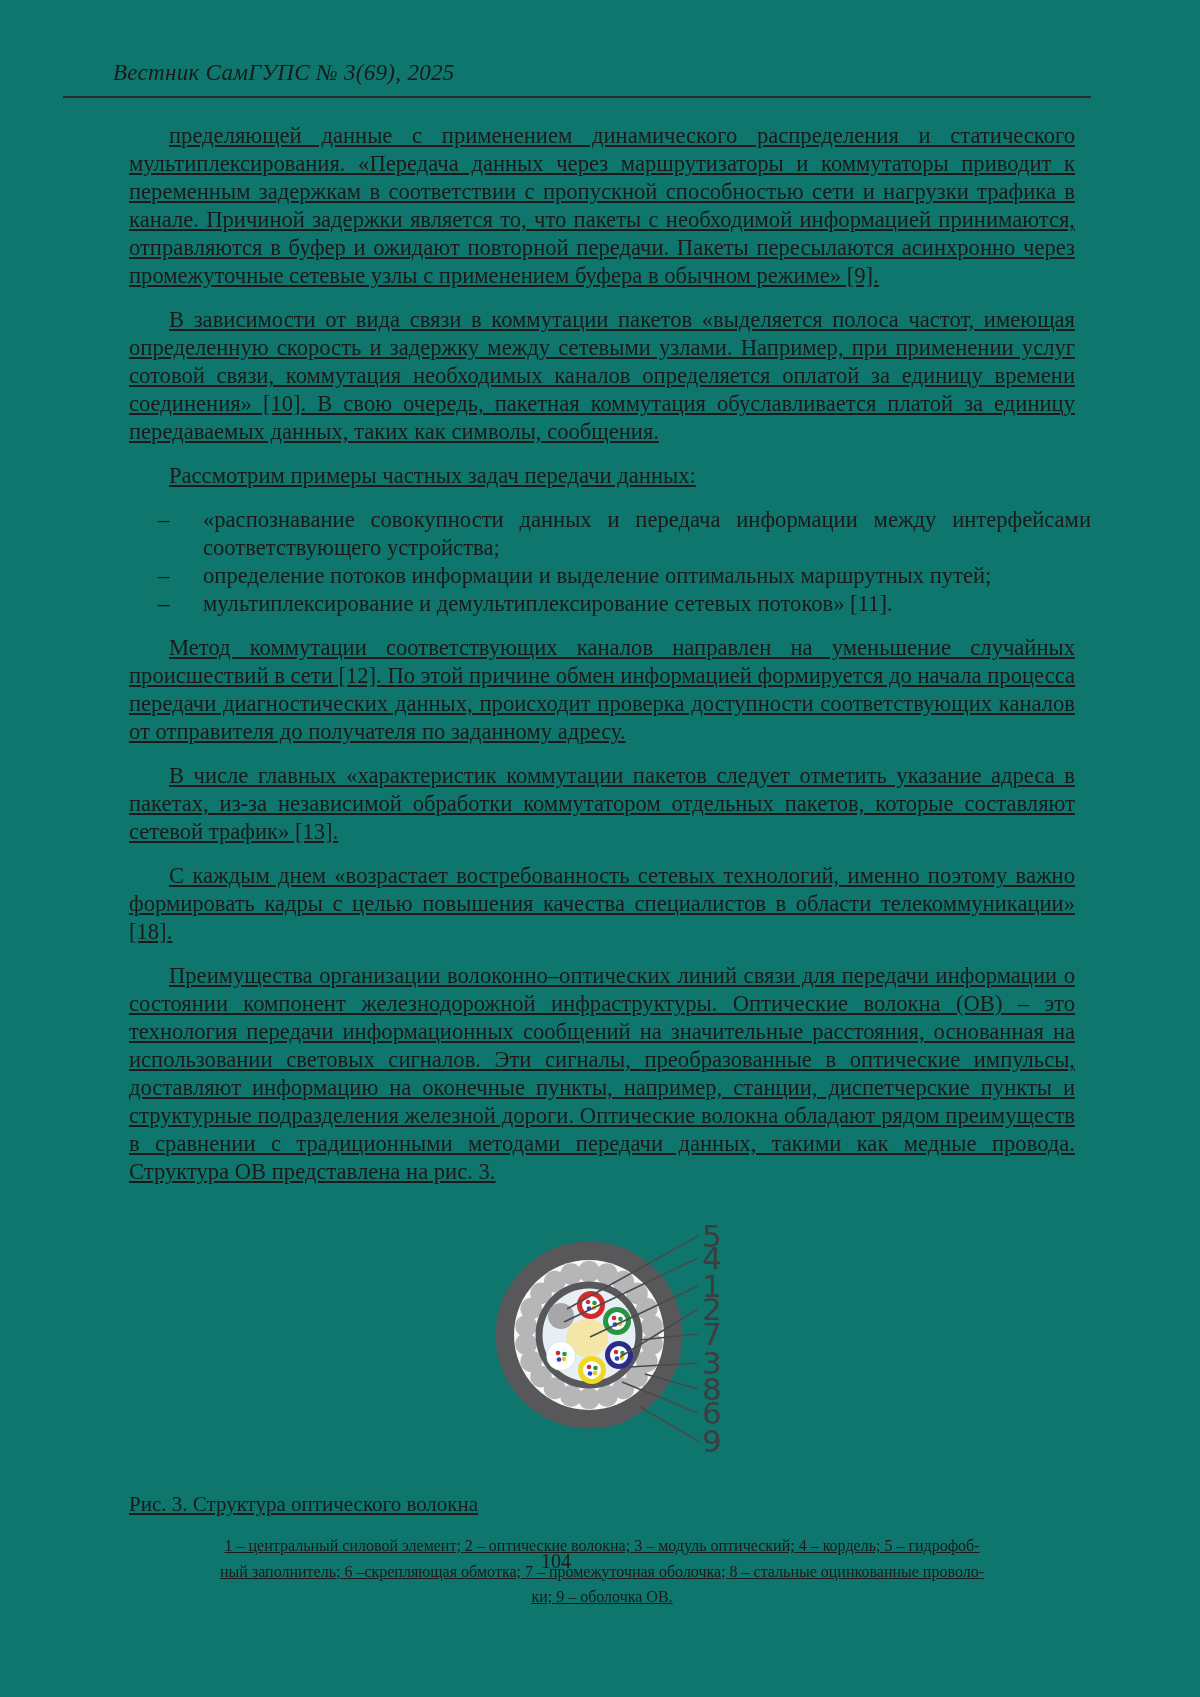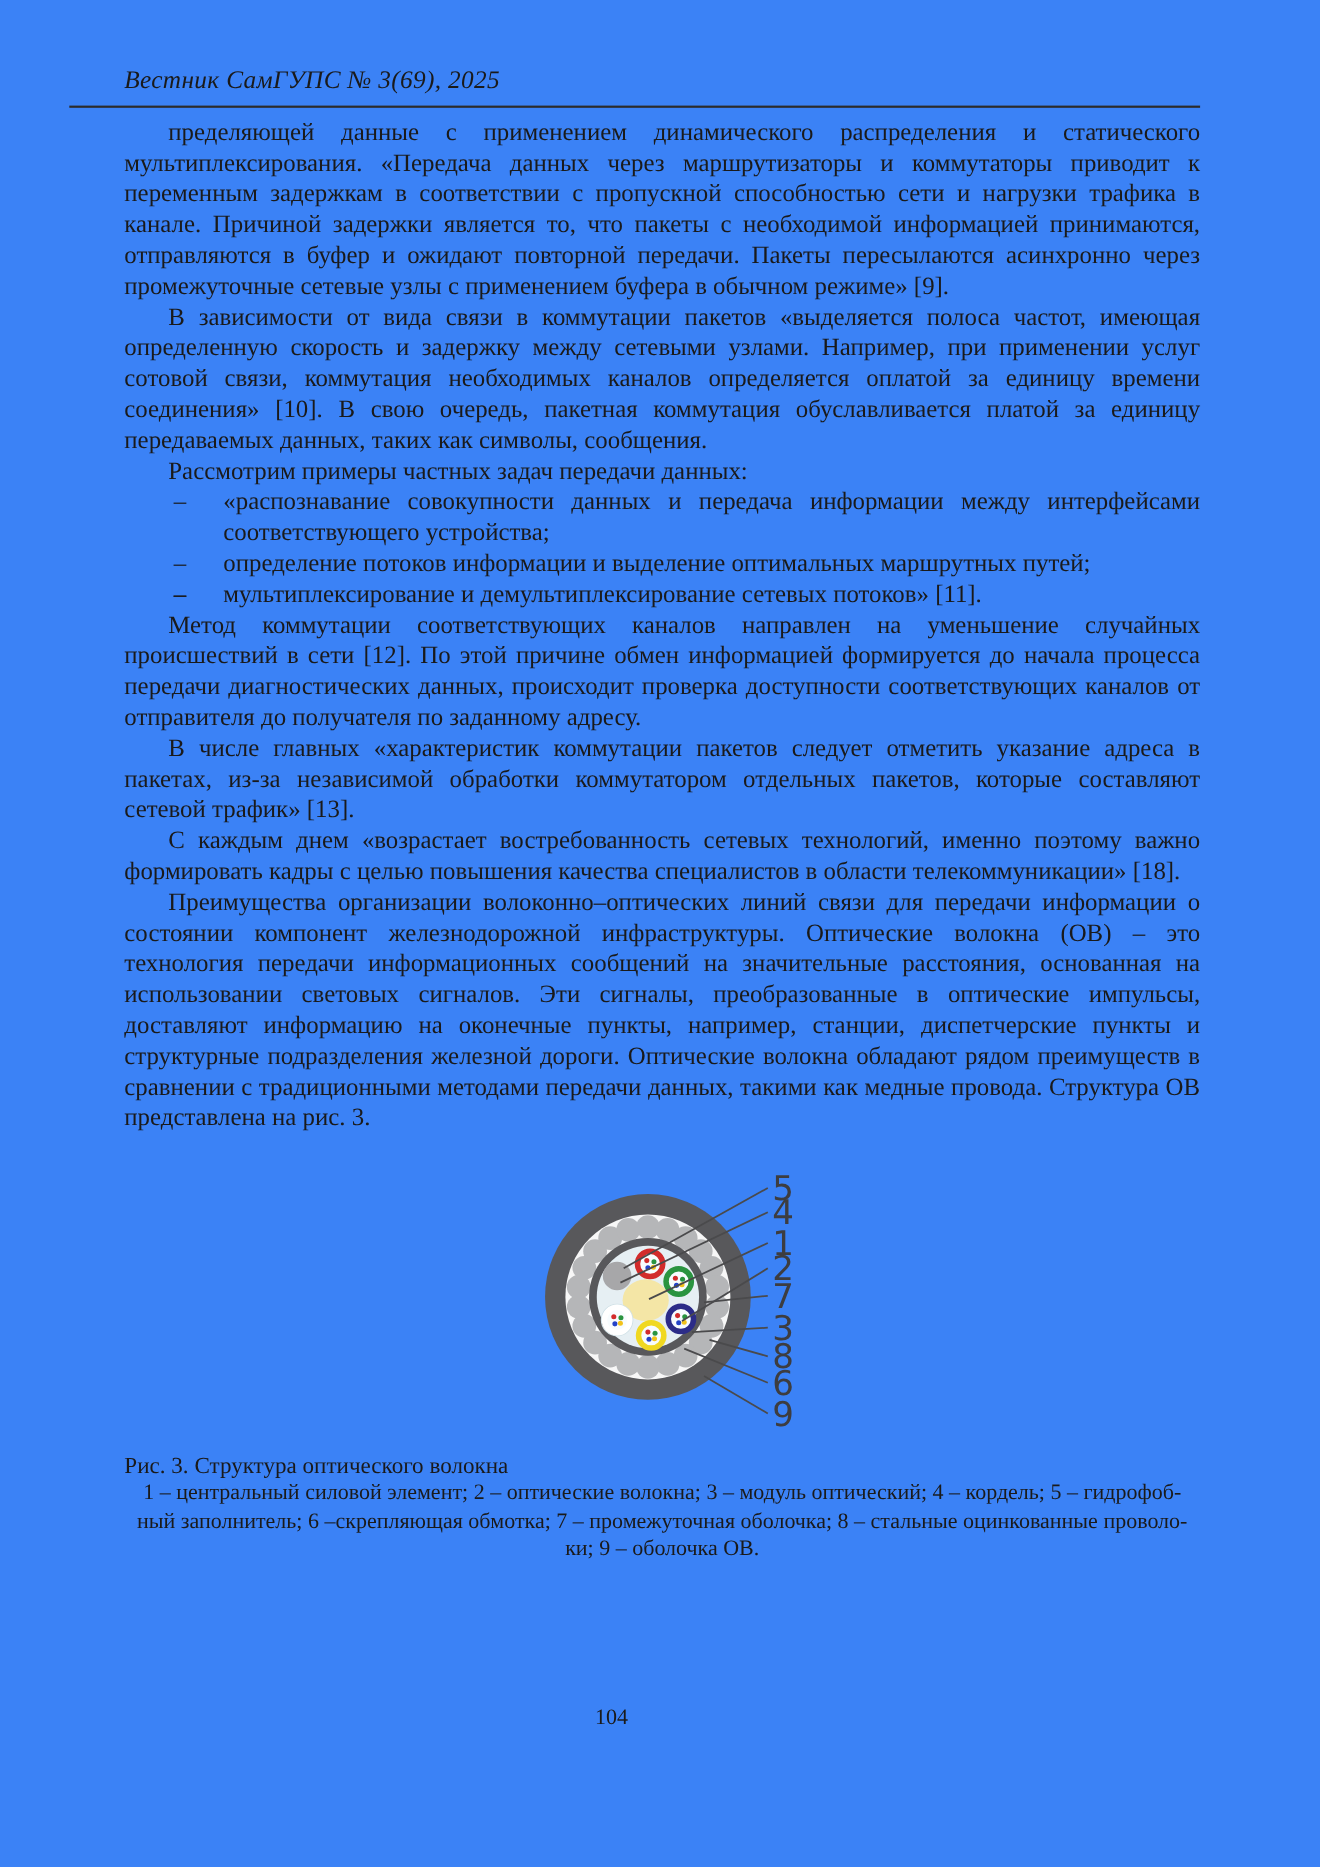--- a/index.html
+++ b/index.html
@@ -1,54 +1,54 @@
 <!DOCTYPE html>
 <html lang="ru"><head>
 <meta charset="utf-8">
 <style>
   html,body{margin:0;padding:0;background:#ffffff;}
   .page{
     position:relative;
     width:1200px;height:1697px;
-    background:#3b82f6;
+    background:#0f766e;
     color:#1a1a1a;
     font-family:"Liberation Serif", serif;
     overflow:hidden;
   }
   .journal-header{
     position:absolute;left:113px;top:60px;
     font-style:italic;font-size:23px;letter-spacing:.3px;
   }
   .header-rule{
     position:absolute;left:63px;top:96px;width:1028px;height:2px;
     background:#2b2b2b;
   }
   .text-col{
     position:absolute;left:113px;top:106px;width:978px;
     font-size:22.6px;line-height:28px;
   }
   .text-col p{
-    margin:0;text-align:justify;text-indent:40px;
+    margin:16px;text-align:justify;text-indent:40px;text-decoration:underline;
   }
   .task-list{margin:0;}
   .list-item{
     position:relative;padding-left:90px;text-align:justify;
   }
   .list-item .dash{
     position:absolute;left:45px;top:0;
   }
   .figure-wrap{
     width:300px;margin:20px auto 0 auto;text-align:center;
   }
   .figure-caption{
     margin-top:6px;text-align:center;font-size:21px;line-height:26px;
     text-indent:0 !important;
   }
   .figure-legend{
-    text-align:center;font-size:20px;line-height:25.5px;
+    text-align:center;font-size:16px;line-height:25.5px;text-decoration:underline;
   }
   .figure-legend div{text-align:center;}
   .page-number{
     position:absolute;left:0;top:1550px;width:1112px;
     text-align:center;font-size:20px;
   }
   .fig-label{
     font-family:"DejaVu Sans", "Liberation Sans", sans-serif;
     font-size:31px;fill:#3d3d40;
   }

